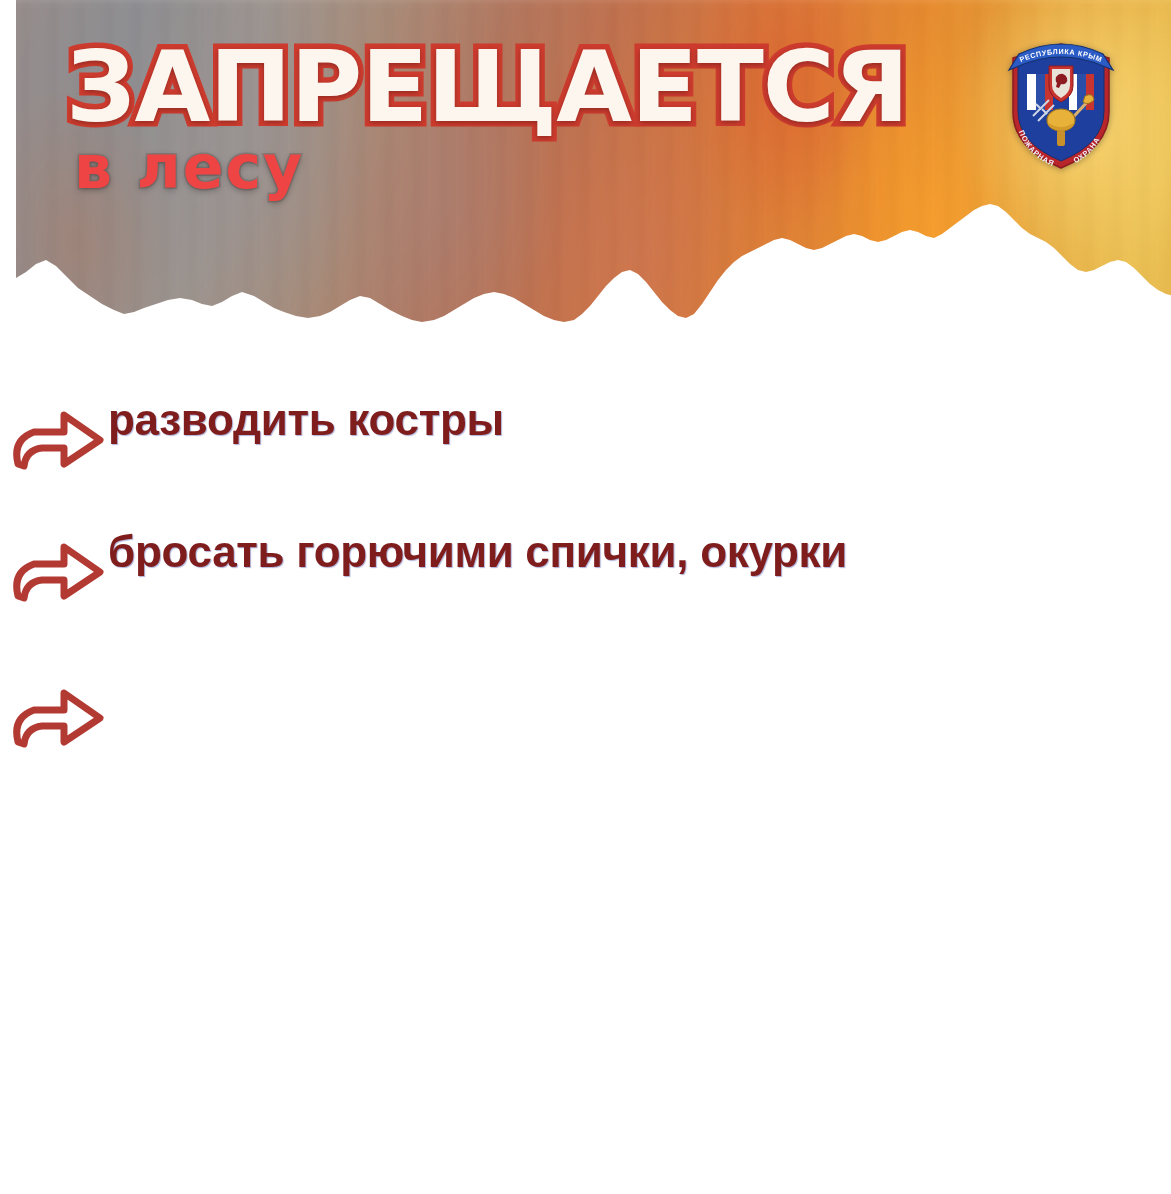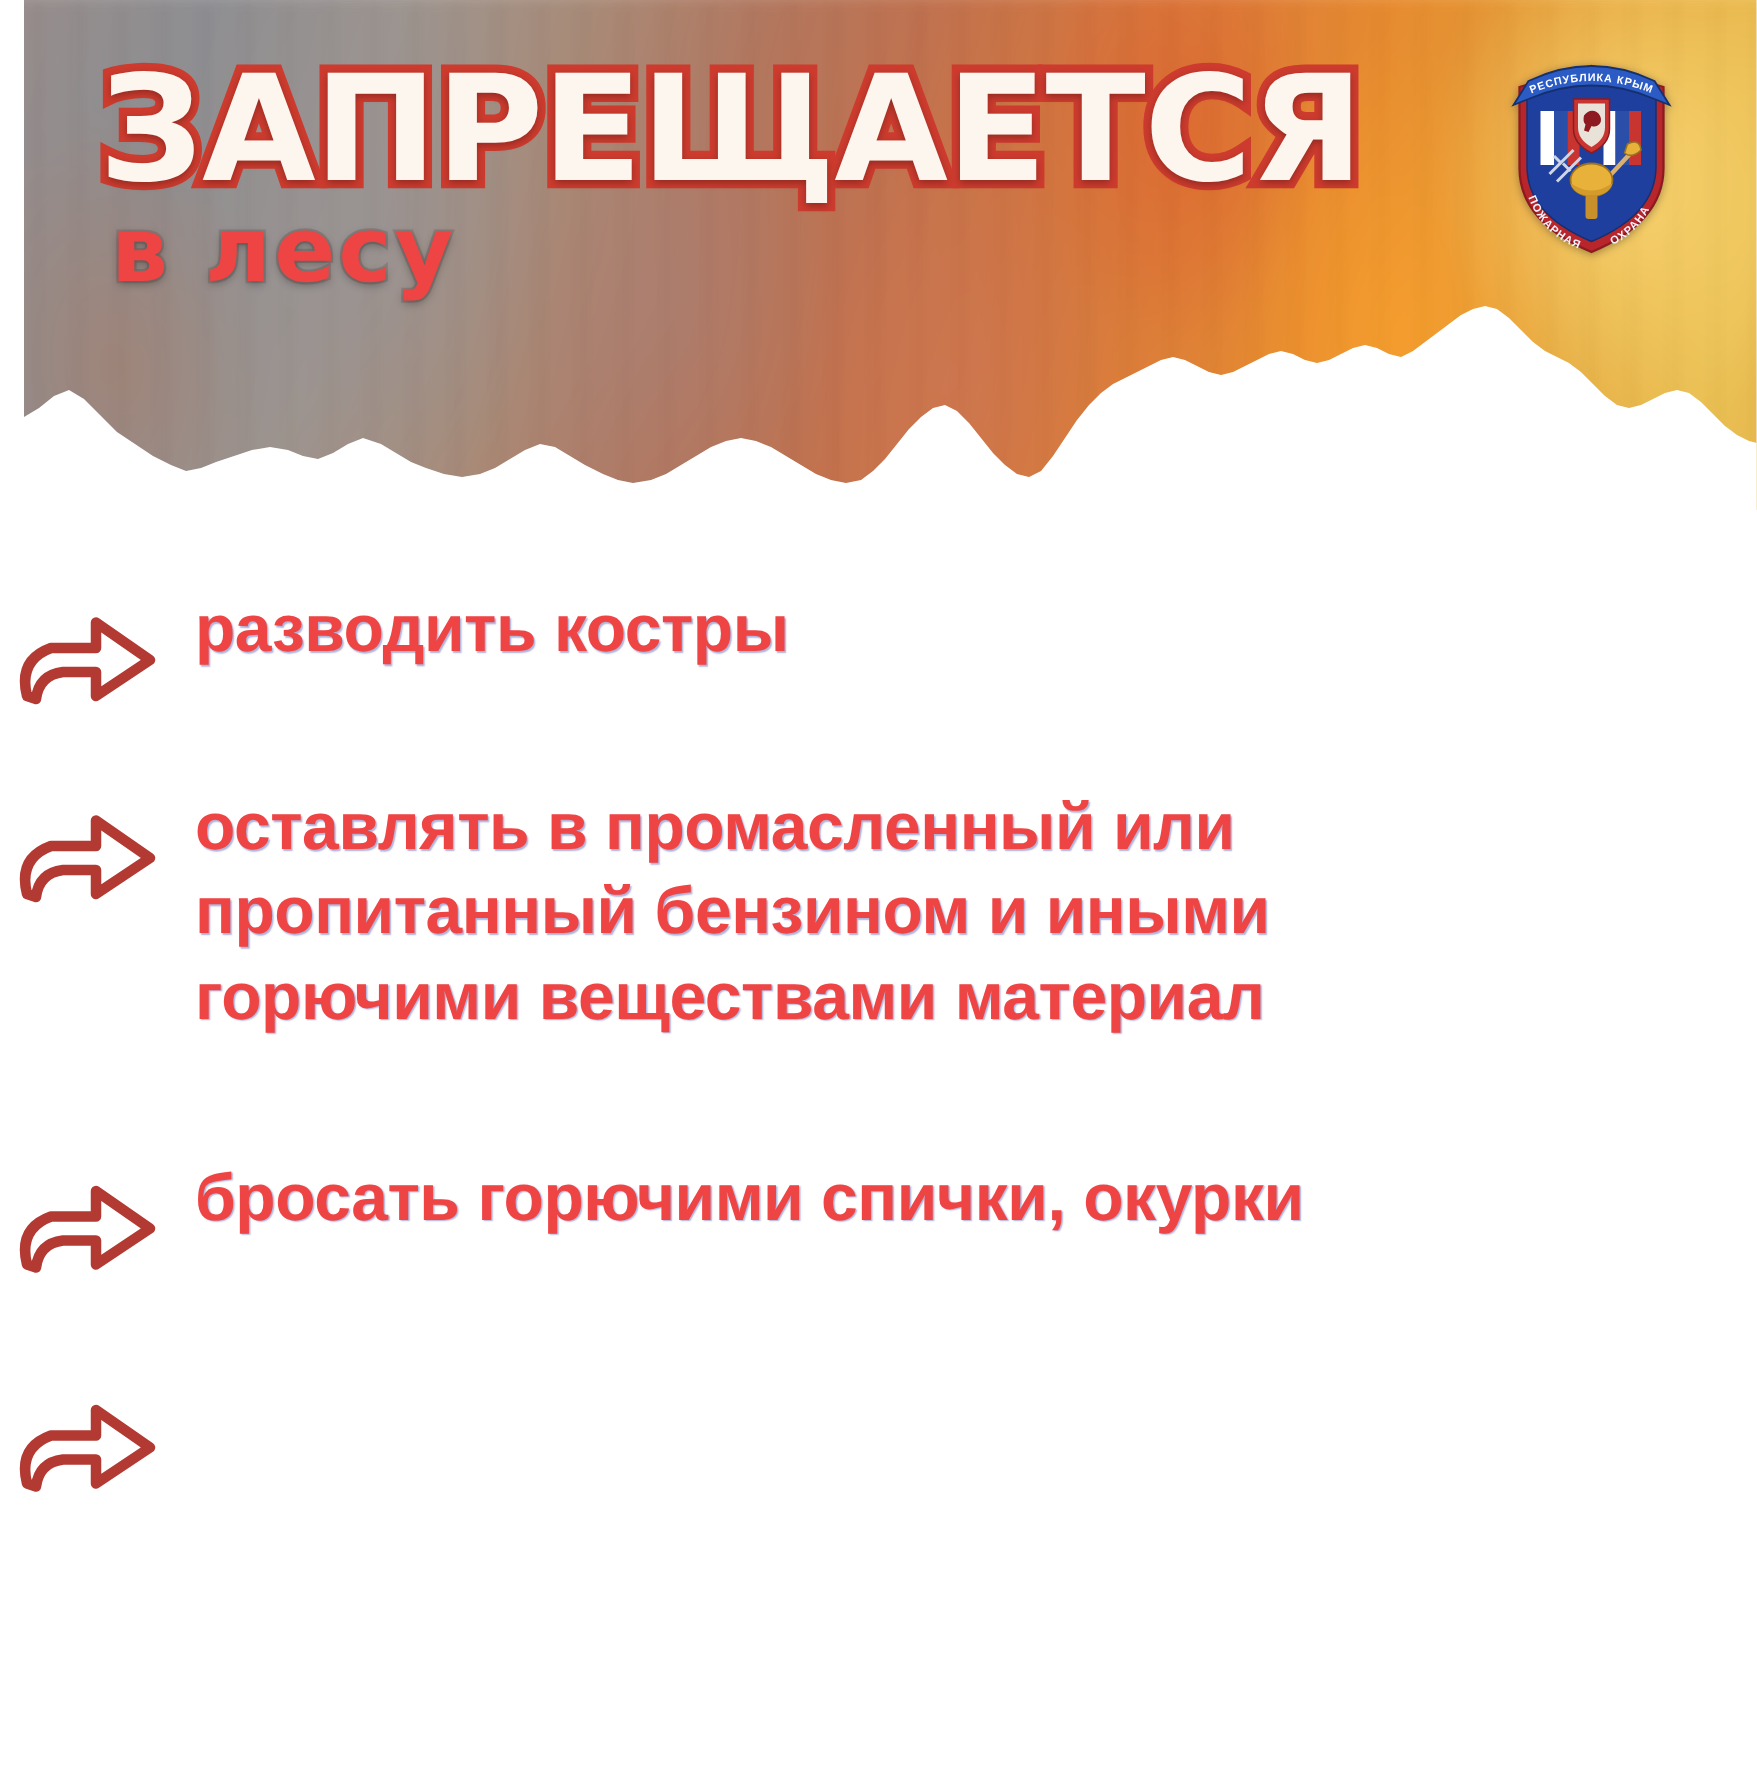--- a/index.html
+++ b/index.html
@@ -119,26 +119,25 @@
   }
   .bullet .arrow{
     flex:0 0 auto;
     width:100px;height:78px;
     margin-left:8px;
     margin-top:6px;
   }
   .bullet .arrow svg{display:block;width:100px;height:78px;}
   .bullet .text{
     flex:1 1 auto;
-    margin-left:22px;
     font-family:"Liberation Sans","DejaVu Sans",sans-serif;
     font-size:44px;
     font-weight:bold;
     line-height:1.28;
-    color:#ef4444;
+    color:#7f1d1d;
     letter-spacing:-0.3px;
     text-shadow:1px 1px 1px rgba(110,115,185,.55);
     max-width:930px;
   }
   .bullet .text .ln{display:block;}
 
   
   .b1{margin-bottom:48px;}
   .b2{margin-bottom:78px;}
   .b3{margin-bottom:62px;}
@@ -244,32 +243,20 @@
     <div class="arrow">
       <svg viewBox="0 0 100 78" xmlns="http://www.w3.org/2000/svg">
         <path d="M10,66 Q4,42 26,34 L56,34 L56,17 L92,42 L56,66 L56,50 L34,50 Q18,52 16,68 Z" fill="none" stroke="#b33a33" stroke-width="7" stroke-linejoin="round" stroke-linecap="round"></path>
       </svg>
     </div>
     <div class="text">
       <span class="ln">разводить костры</span>
     </div>
   </div>
 
-  <div class="bullet b2">
-    <div class="arrow">
-      <svg viewBox="0 0 100 78" xmlns="http://www.w3.org/2000/svg">
-        <path d="M10,66 Q4,42 26,34 L56,34 L56,17 L92,42 L56,66 L56,50 L34,50 Q18,52 16,68 Z" fill="none" stroke="#b33a33" stroke-width="7" stroke-linejoin="round" stroke-linecap="round"></path>
-      </svg>
-    </div>
-    <div class="text">
-      <span class="ln">оставлять в промасленный или</span>
-      <span class="ln">пропитанный бензином и иными</span>
-      <span class="ln">горючими веществами материал</span>
-    </div>
-  </div>
 
   <div class="bullet b3">
     <div class="arrow">
       <svg viewBox="0 0 100 78" xmlns="http://www.w3.org/2000/svg">
         <path d="M10,66 Q4,42 26,34 L56,34 L56,17 L92,42 L56,66 L56,50 L34,50 Q18,52 16,68 Z" fill="none" stroke="#b33a33" stroke-width="7" stroke-linejoin="round" stroke-linecap="round"></path>
       </svg>
     </div>
     <div class="text">
       <span class="ln">бросать горючими спички, окурки</span>
     </div>

